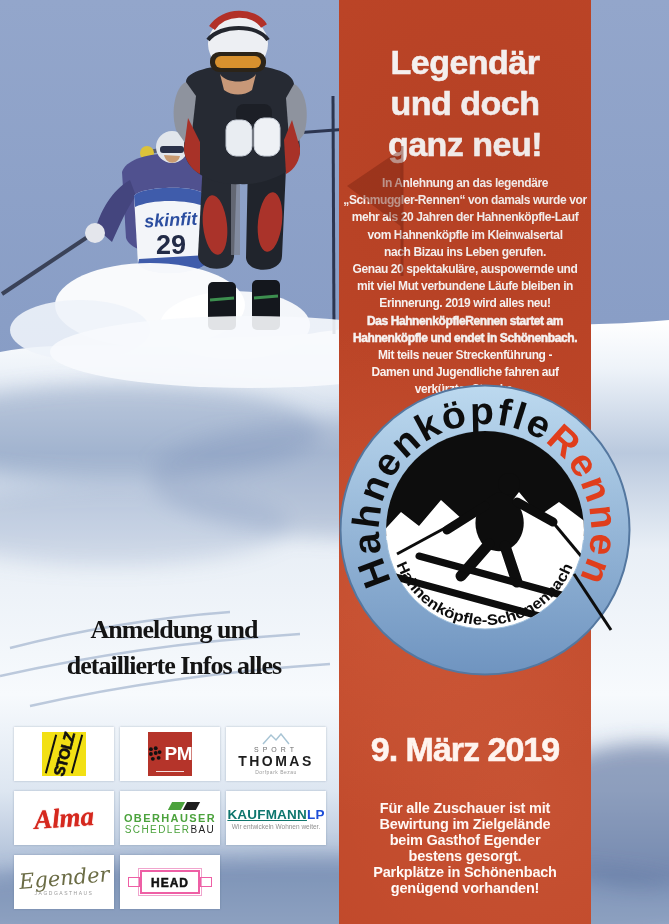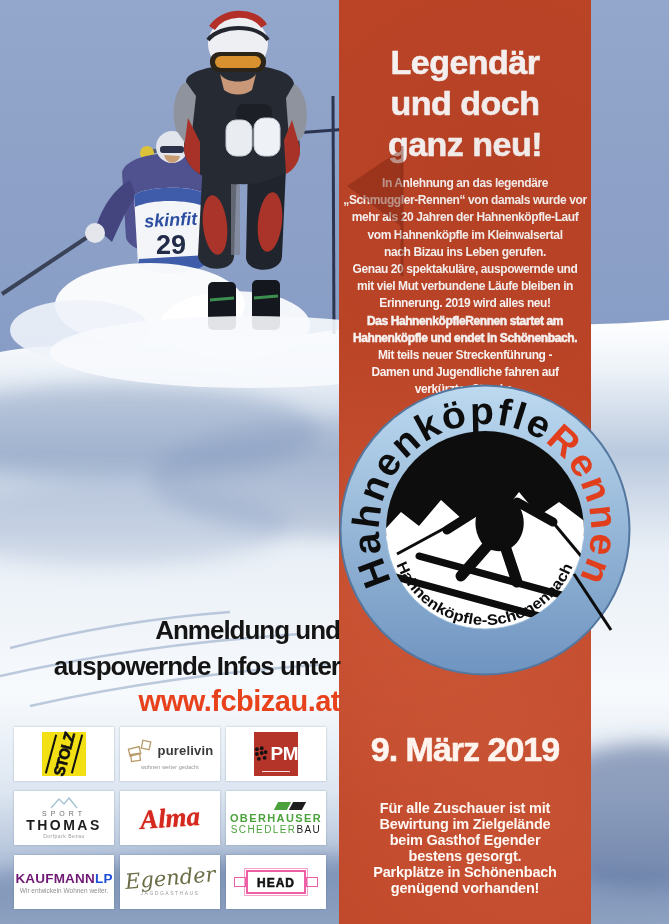--- a/index.html
+++ b/index.html
@@ -21,21 +21,21 @@
   .highlight{font-size:12px;line-height:17.2px;font-weight:700;letter-spacing:-.4px;
     white-space:pre;-webkit-text-stroke:.5px #fff;}
   .route{margin-top:0;}
   .date{position:absolute;left:0;top:730px;width:100%;font-size:34px;font-weight:700;
     letter-spacing:-1px;-webkit-text-stroke:.6px #fff;}
   .spectator{position:absolute;left:0;top:800px;width:100%;font-size:14.5px;
     line-height:16px;font-weight:700;letter-spacing:-.2px;white-space:pre-line;}
   
   .badge{position:absolute;left:339px;top:384px;}
   
-  .info{position:absolute;left:8px;top:612px;width:332px;text-align:right;color:#141414;}
+  .info{position:absolute;left:8px;top:612px;width:332px;text-align:center;color:#141414;font-family:Liberation Serif, serif;}
   .info .l{font-size:26px;line-height:36px;font-weight:700;letter-spacing:-1px;}
   .info .url{font-size:29px;line-height:34px;font-weight:700;letter-spacing:-.5px;
     color:#e8421c;text-decoration:none;display:inline-block;}
   
   .sponsors{position:absolute;left:14px;top:727px;display:grid;
     grid-template-columns:repeat(3,100px);gap:10px 6px;}
   .card{width:100px;height:54px;background:#fff;display:flex;flex-direction:column;
     align-items:center;justify-content:center;box-shadow:0 0 2px rgba(60,80,110,.35);
     overflow:hidden;text-align:center;}
   .stolz{width:44px;height:44px;background:#f2e014;display:flex;align-items:center;
@@ -58,21 +58,21 @@
   .alma{font-family:"Liberation Serif",serif;font-style:italic;font-weight:700;
     font-size:27px;color:#d5281e;transform:rotate(-4deg);
     text-shadow:0 0 1px #d5281e;}
   .ob-icon{display:flex;gap:2px;margin-bottom:2px;margin-left:28px;}
   .ob-icon i{width:13px;height:8px;display:inline-block;transform:skewX(-28deg);}
   .ob-icon i.g{background:#4ba23c;} .ob-icon i.k{background:#1d1d1d;}
   .ob-l1{font-size:11px;font-weight:700;letter-spacing:1.4px;color:#4ba23c;}
   .ob-l2{font-size:10px;font-weight:400;letter-spacing:1.4px;}
   .ob-l2 .g{color:#4ba23c;} .ob-l2 .k{color:#1d1d1d;}
   .kf-l1{font-size:13.5px;font-weight:700;letter-spacing:.2px;}
-  .kf-l1 .k{color:#701a75;} .kf-l1 .g{color:#1d4ed8;}
+  .kf-l1 .k{color:#0f766e;text-decoration:underline;} .kf-l1 .g{color:#1d4ed8;}
   .kf-tag{font-size:6.5px;color:#8f8f8f;margin-top:1px;}
   .eg-script{font-family:"DejaVu Serif",serif;font-style:italic;font-size:21px;
     color:#6b6c45;transform:rotate(-5deg);line-height:20px;}
   .eg-tag{font-size:5px;letter-spacing:1.5px;color:#9a9a9a;margin-top:2px;}
   .head-wrap{position:relative;border:2px solid #ee5fa5;padding:1px 9px;
     box-shadow:0 0 0 1px #fff,0 0 0 2px #f0a4cd;}
   .head-t{font-size:12px;font-weight:700;letter-spacing:1px;color:#111;
     -webkit-text-stroke:.5px #111;}
   .head-wrap i{position:absolute;top:50%;width:10px;height:8px;border:1.5px solid #ee5fa5;
     transform:translateY(-50%);}
@@ -235,45 +235,33 @@
     <text font-size="38" font-weight="700" letter-spacing="2">
       <textPath href="#arcTop" startOffset="2" textLength="438" lengthAdjust="spacingAndGlyphs"><tspan fill="#0d0d0d">Hahnenköpfle</tspan><tspan fill="#e03e1c">Rennen</tspan></textPath>
     </text>
     <text font-size="15" font-weight="700" fill="#0d0d0d">
       <textPath href="#arcBot" startOffset="2" textLength="226" lengthAdjust="spacingAndGlyphs"><tspan>Hahnenköpfle-Schönenbach</tspan></textPath>
     </text>
   </svg>
 
   <div class="info">
     <div class="l">Anmeldung und</div>
-    <div class="l">auspowernde Infos unter</div>
-    <a href="#" class="url">www.fcbizau.at</a>
+    <div class="l">detaillierte Infos alles</div>
   </div>
 
   <div class="sponsors">
 
     <div class="card">
       <div class="stolz">
         <i class="a"></i>
         <span class="stolz-t">STOLZ</span>
         <i class="b"></i>
       </div>
     </div>
 
-    <div class="card">
-      <div class="pl-row">
-        <svg width="26" height="24" viewBox="0 0 26 24">
-          <rect x="2" y="9" width="11" height="7" fill="none" stroke="#b89a6a" stroke-width="1.3" transform="rotate(-14 7 12)"></rect>
-          <rect x="4" y="15" width="9" height="7" fill="none" stroke="#b89a6a" stroke-width="1.3" transform="rotate(-8 8 18)"></rect>
-          <rect x="15" y="2" width="8" height="8" fill="none" stroke="#b89a6a" stroke-width="1.3" transform="rotate(12 19 6)"></rect>
-        </svg>
-        <span class="pl-name">purelivin</span>
-      </div>
-      <div class="pl-tag">wohnen weiter gedacht</div>
-    </div>
 
     <div class="card">
       <div class="pm">
         <svg width="15" height="18" viewBox="0 0 15 18">
           <g fill="#111">
             <circle cx="3" cy="4" r="2"></circle>
               <circle cx="8" cy="3" r="2"></circle>
             <circle cx="3" cy="9" r="2"></circle>
               <circle cx="8" cy="8" r="2"></circle>
             <circle cx="5" cy="14" r="2"></circle>

